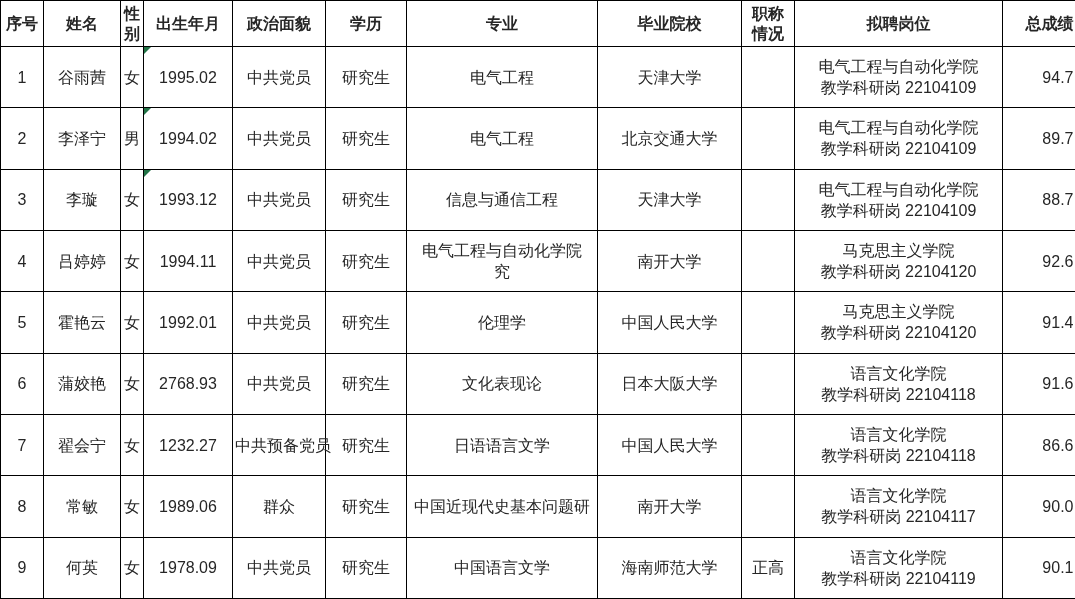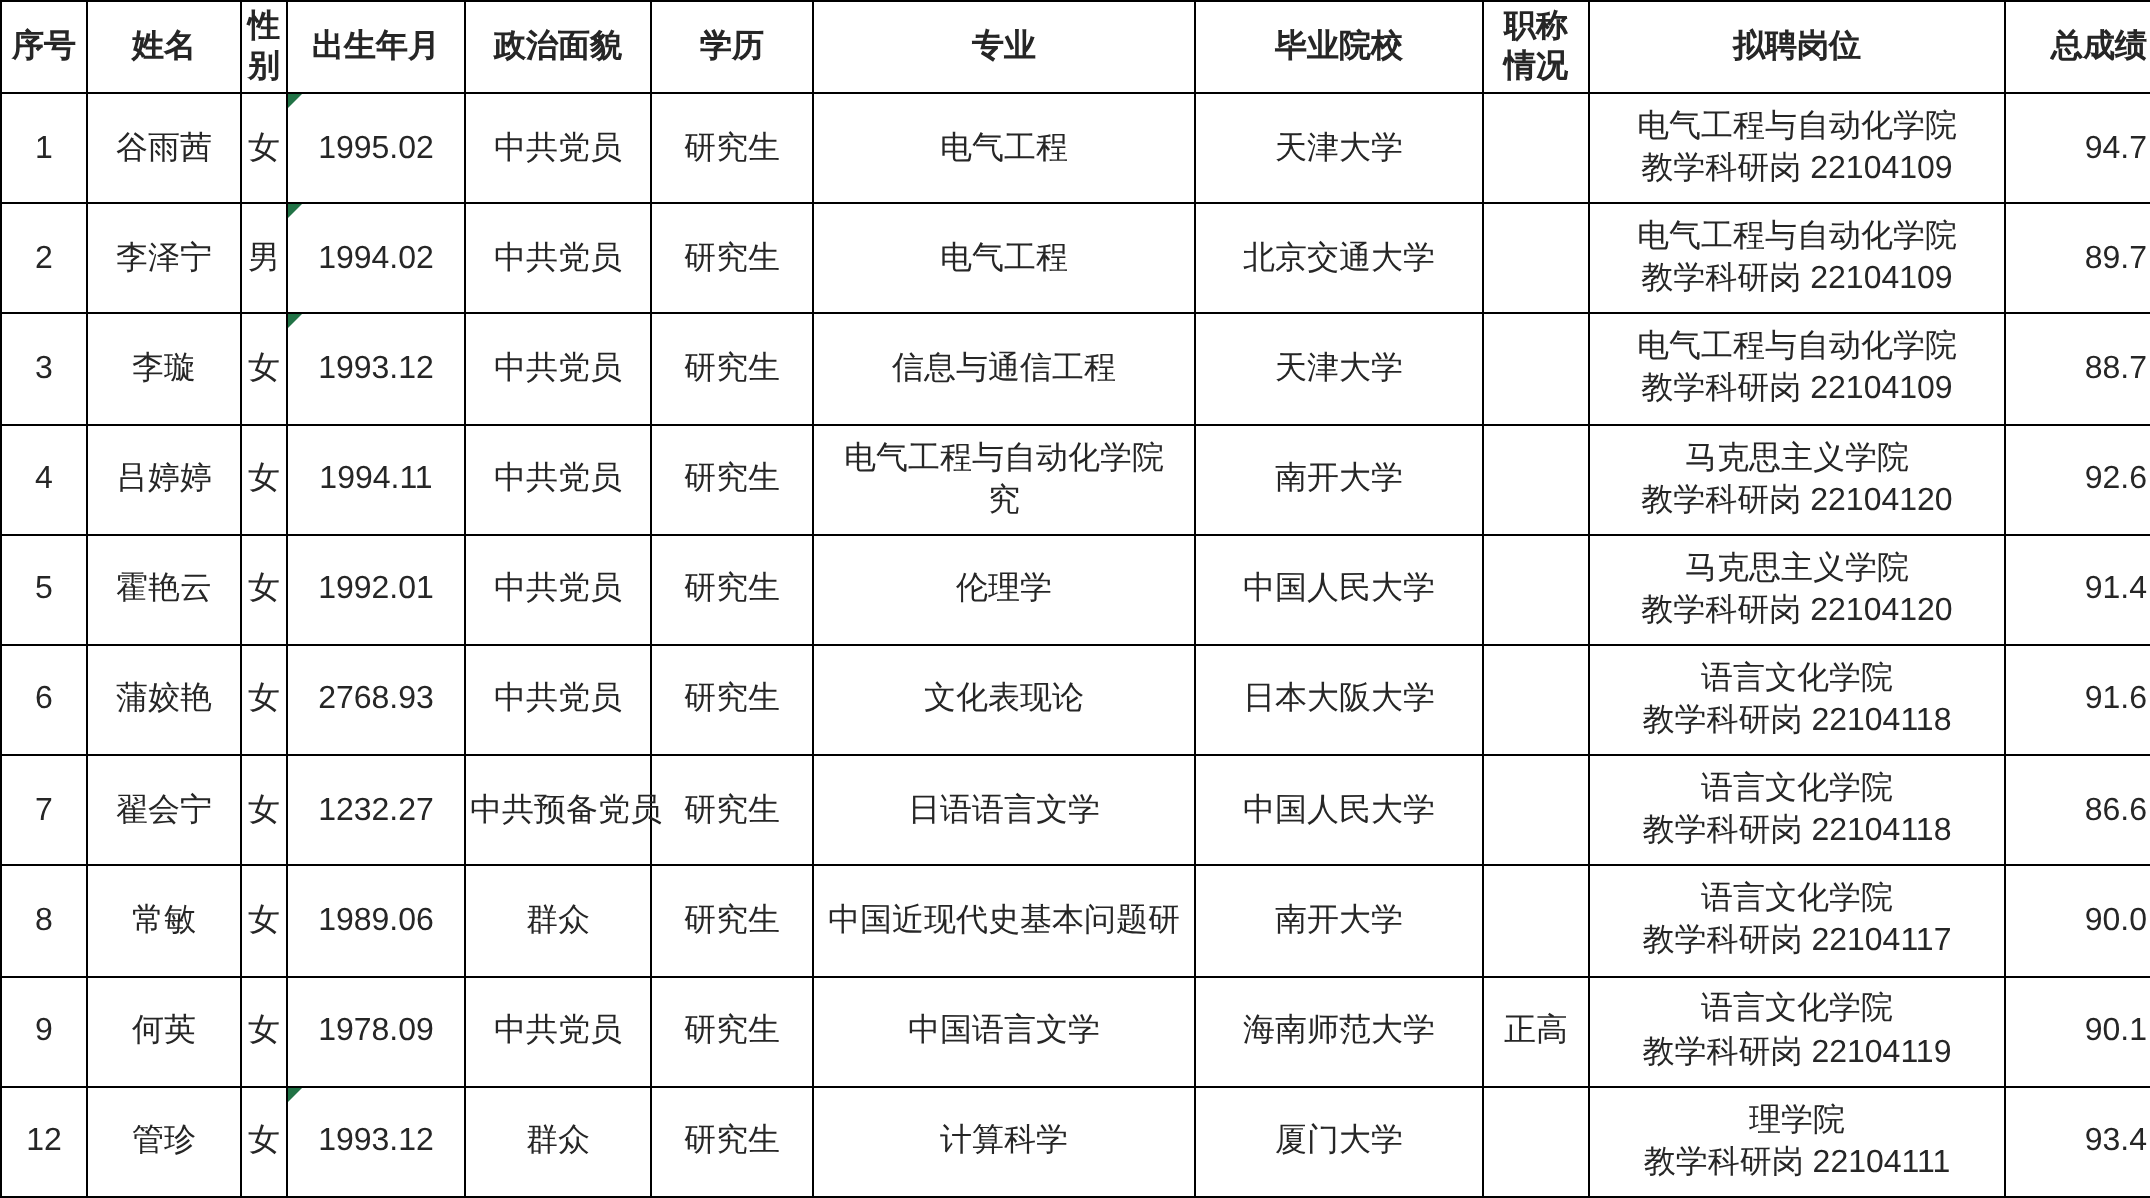--- a/index.html
+++ b/index.html
@@ -201,28 +201,14 @@
         <td>1978.09</td>
         <td>中共党员</td>
         <td>研究生</td>
         <td>中国语言文学</td>
         <td>海南师范大学</td>
         <td>正高</td>
         <td>语言文化学院
 教学科研岗 22104119</td>
         <td>90.1</td>
       </tr>
-      <tr>
-        <td>12</td>
-        <td>管珍</td>
-        <td>女</td>
-        <td>1993.12<span class="corner"></span></td>
-        <td>群众</td>
-        <td>研究生</td>
-        <td>计算科学</td>
-        <td>厦门大学</td>
-        <td></td>
-        <td>理学院
-教学科研岗 22104111</td>
-        <td>93.4</td>
-      </tr>
     </tbody>
 </table>
 
 </body></html>

